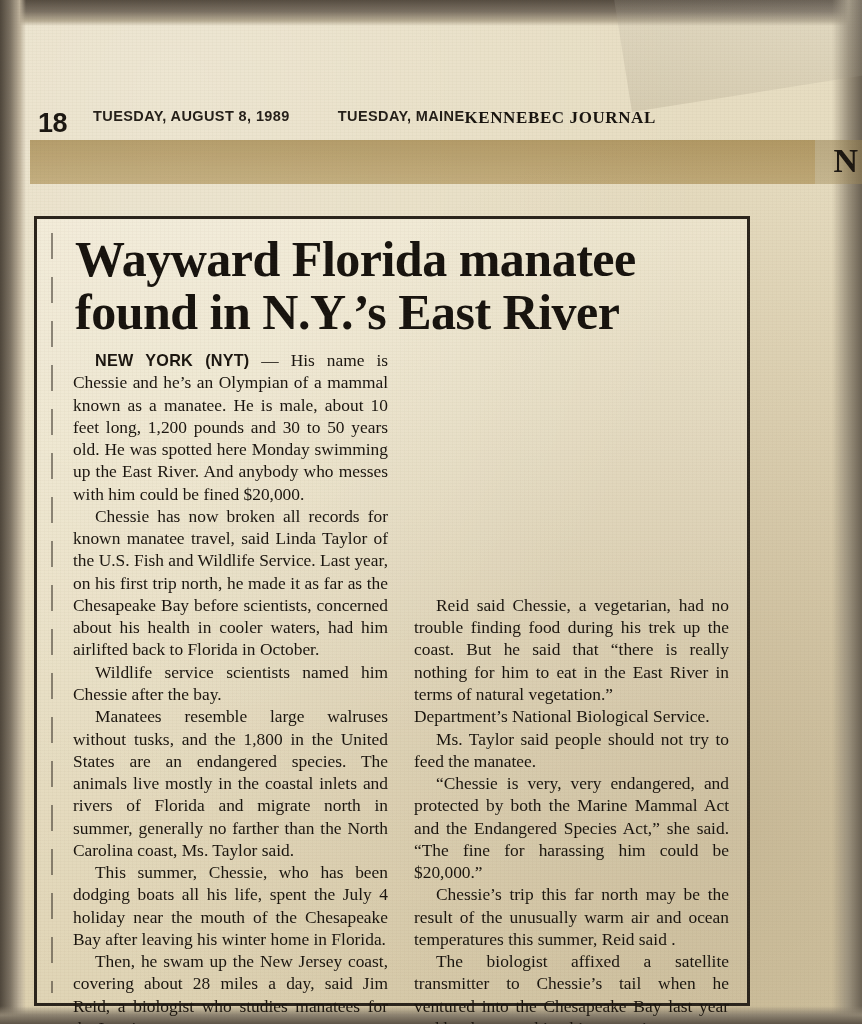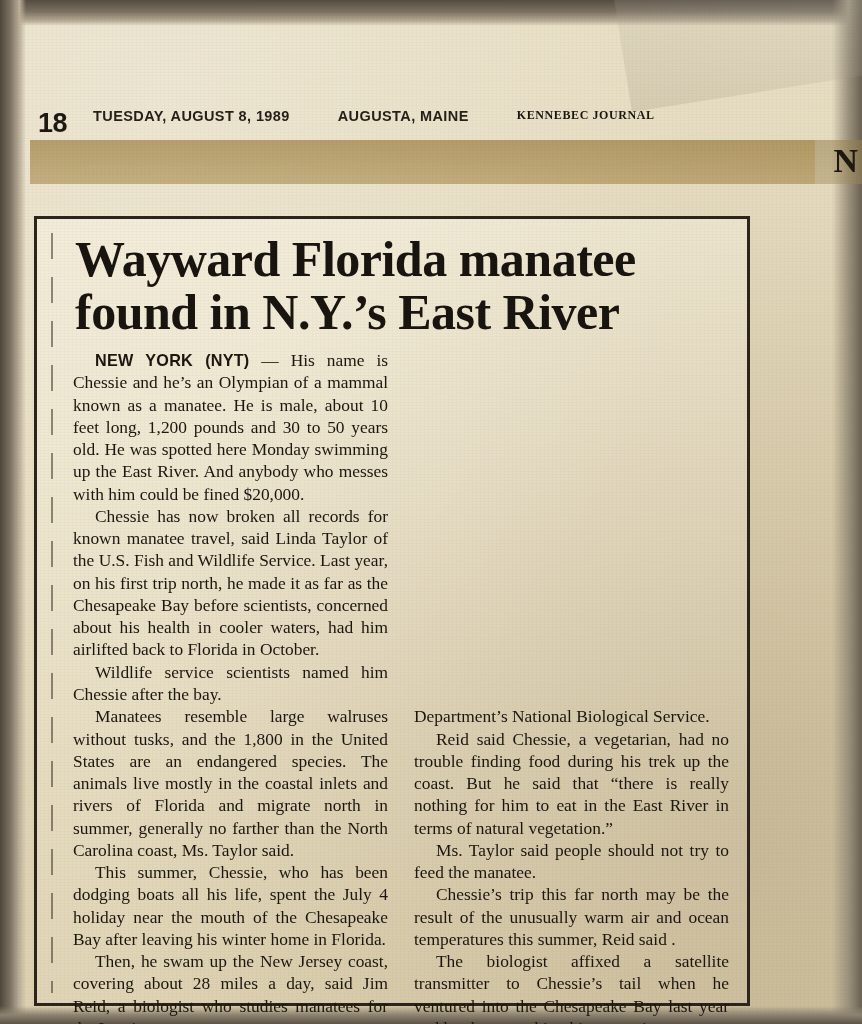--- a/index.html
+++ b/index.html
@@ -76,24 +76,23 @@
   .mast-item {
     font-family: "Liberation Sans", sans-serif;
     font-weight: bold;
     font-size: 14.5px;
     letter-spacing: 0.4px;
     color: #231e18;
   }
   #mast-date { margin-left: 26px; }
   #mast-city { margin-left: 48px; }
   #mast-paper {
-    margin-left: 48px;
-    font-family: "Liberation Serif", serif;
-    font-weight: bold;
-    font-size: 12px;
+    font-family: "Liberation Serif", serif;
+    font-weight: bold;
+    font-size: 17px;
     letter-spacing: 0.6px;
     color: #191510;
   }
 
   
   #band {
     position: absolute;
     left: 30px; top: 140px;
     width: 785px; height: 44px;
     background: linear-gradient(180deg, rgba(176,150,92,0.75), rgba(186,160,100,0.62));
@@ -189,21 +188,21 @@
 
   <div id="top-edge"></div>
   <div id="left-edge"></div>
   <div id="right-edge"></div>
   <div id="bottom-edge"></div>
   <div id="crease"></div>
 
   <div id="masthead">
     <span id="page-number">18</span>
     <span class="mast-item" id="mast-date">TUESDAY, AUGUST 8, 1989</span>
-    <span class="mast-item" id="mast-city">AUGUSTA, MAINE</span>
+    <span class="mast-item" id="mast-city">TUESDAY, MAINE</span>
     <span id="mast-paper">KENNEBEC JOURNAL</span>
   </div>
 
   <div id="band"></div>
   <div id="band-edge"></div>
   <div id="corner-letter">N</div>
 
   <div id="article">
     <div id="left-rule"></div>
 
@@ -216,23 +215,24 @@
       <div class="column">
         <p class="first"><span class="lead">NEW YORK (NYT)</span><span id="lead-rest"> — His name is Chessie and he’s an Olympian of a mammal known as a manatee. He is male, about 10 feet long, 1,200 pounds and 30 to 50 years old. He was spotted here Monday swimming up the East River. And anybody who messes with him could be fined $20,000.</span></p>
         <p>Chessie has now broken all records for known manatee travel, said Linda Taylor of the U.S. Fish and Wildlife Service. Last year, on his first trip north, he made it as far as the Chesapeake Bay before scientists, concerned about his health in cooler waters, had him airlifted back to Florida in October.</p>
         <p>Wildlife service scientists named him Chessie after the bay.</p>
         <p>Manatees resemble large walruses without tusks, and the 1,800 in the United States are an endangered species. The animals live mostly in the coastal inlets and rivers of Florida and migrate north in summer, generally no farther than the North Carolina coast, Ms. Taylor said.</p>
         <p>This summer, Chessie, who has been dodging boats all his life, spent the July 4 holiday near the mouth of the Chesapeake Bay after leaving his winter home in Florida.</p>
         <p>Then, he swam up the New Jersey coast, covering about 28 miles a day, said Jim Reid, a biologist who studies manatees for the Interior</p>
       </div>
 
       <div class="column">
+        <p>Reid said Chessie, a vegetarian, had no trouble finding food during his trek up the coast. But he said that “there is really nothing for him to eat in the East River in terms of natural vegetation.”</p>
         <p style="text-indent:0">Department’s National Biological Service.</p>
-        <p>Reid said Chessie, a vegetarian, had no trouble finding food during his trek up the coast. But he said that “there is really nothing for him to eat in the East River in terms of natural vegetation.”</p>
         <p>Ms. Taylor said people should not try to feed the manatee.</p>
+        <p>“Chessie is very, very endangered, and protected by both the Marine Mammal Act and the Endangered Species Act,” she said. “The fine for harassing him could be $20,000.”</p>
         <p>Chessie’s trip this far north may be the result of the unusually warm air and ocean temperatures this summer, Reid said .</p>
         <p>The biologist affixed a satellite transmitter to Chessie’s tail when he ventured into the Chesapeake Bay last year and has been tracking him ever since.</p>
       </div>
     </div>
   </div>
 
   <div id="grain"></div>
 </div>
 
 </body></html>

